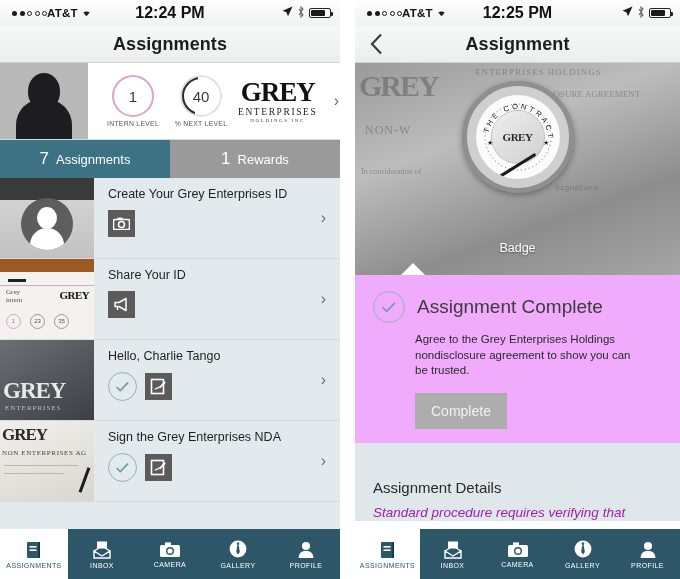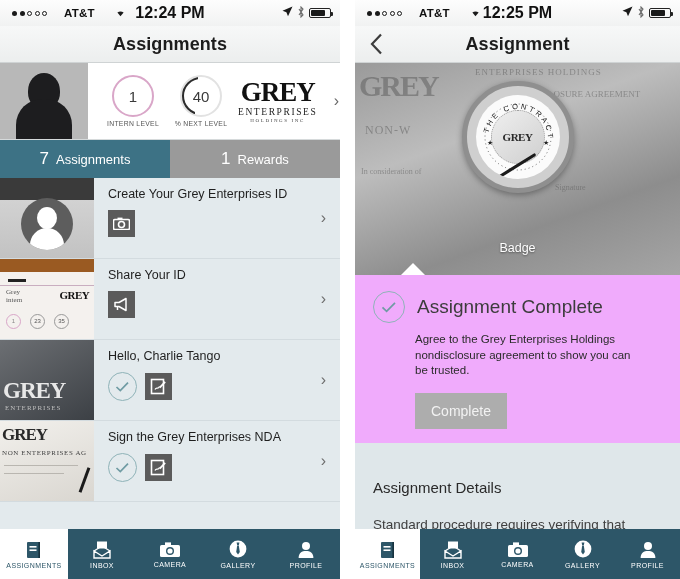--- a/index.html
+++ b/index.html
@@ -18,21 +18,21 @@
   #phone-right{left:355px;width:325px;}
   .phone-inner{position:absolute;inset:0;overflow:hidden;}
 
   
   .statusbar{
     position:relative;height:26px;
     background:linear-gradient(#fdfdfd,#f1f2f2);
     display:flex;align-items:center;
     font-size:12px;color:#111;
   }
-  .sb-left{position:absolute;left:12px;display:flex;align-items:center;gap:17px;}
+  .sb-left{position:absolute;left:12px;display:flex;align-items:center;gap:0;}
   .dots{display:flex;align-items:center;gap:2.5px;}
   .dot{width:5px;height:5px;border-radius:50%;background:#1a1a1a;}
   .dot.hollow{background:transparent;border:1px solid #1a1a1a;width:3px;height:3px;}
   .carrier{font-size:11.5px;font-weight:bold;letter-spacing:.2px;}
   .wifi{display:inline-block;margin-left:2px;}
   .sb-center{position:absolute;left:0;right:0;text-align:center;font-size:16px;font-weight:bold;}
   .sb-right{position:absolute;right:9px;display:flex;align-items:center;gap:4px;}
   .batt{
     width:22px;height:10px;border:1px solid #222;border-radius:2px;
     position:relative;box-sizing:border-box;padding:1px;
@@ -199,21 +199,21 @@
   .cs-title{font-size:19px;color:#3c3c3c;}
   .cs-desc{
     margin:9px 0 0 60px;font-size:11.5px;color:#2b2b2b;line-height:1.35;max-width:225px;
   }
   .cs-btn{
     margin:14px 0 0 60px;background:#adadad;color:#f2f2f2;border:none;
     padding:10px 16px;font-size:14px;font-family:"Liberation Sans", sans-serif;
   }
   .details-sec{background:#dfe7ea;padding:12px 18px 0 18px;}
   .det-title{font-size:15px;color:#2a2a2a;margin-top:24px;}
-  .det-body{font-size:13.5px;color:#404040;margin-top:20px;line-height:1.3;}
+  .det-body{font-size:13.5px;color:#a21caf;margin-top:8px;line-height:1.3;font-style:italic;}
 
   .thumb-a{background:
       linear-gradient(#d8d8d8,#c2c2c2);
   }
   .thumb-a::before{
     content:"";position:absolute;left:0;top:0;width:100%;height:22px;background:#3a3a3a;
   }
   .th-circle{
     position:absolute;left:50%;top:20px;transform:translateX(-50%);
     width:52px;height:52px;border-radius:50%;background:#5d5d5d;overflow:hidden;
@@ -508,21 +508,21 @@
   </div>
 
   <div class="hero">
     <div class="hero-doc">
       <span style="left:4px;top:6px;font-size:30px;font-weight:bold;letter-spacing:-2px;">GREY</span>
       <span style="left:120px;top:4px;font-size:9px;letter-spacing:1px;">ENTERPRISES HOLDINGS</span>
       <span style="left:150px;top:26px;font-size:9px;">NON-DISCLOSURE AGREEMENT</span>
       <span style="left:10px;top:60px;font-size:12px;letter-spacing:1px;">NON-W</span>
       <span style="left:190px;top:62px;font-size:10px;">Day of</span>
       <span style="left:6px;top:104px;font-size:8px;">In consideration of</span>
-      <span style="left:200px;top:120px;font-size:8px;">Signature</span>
+      <span style="left:200px;top:120px;font-size:8px;font-family:Liberation Mono, monospace;">Signature</span>
     </div>
     <div class="badge-seal">
       <div class="badge-inner">
         <svg class="badge-arc" viewBox="0 0 84 84">
           <defs>
                 <path id="arcp" d="M12 44 A30 30 0 0 1 72 44"></path>
               </defs>
           <text font-family="Liberation Sans, sans-serif" font-size="7.5" letter-spacing="2.6" fill="#1d1d1d">
             <textPath href="#arcp" startOffset="6%">THE CONTRACT</textPath>
           </text>

